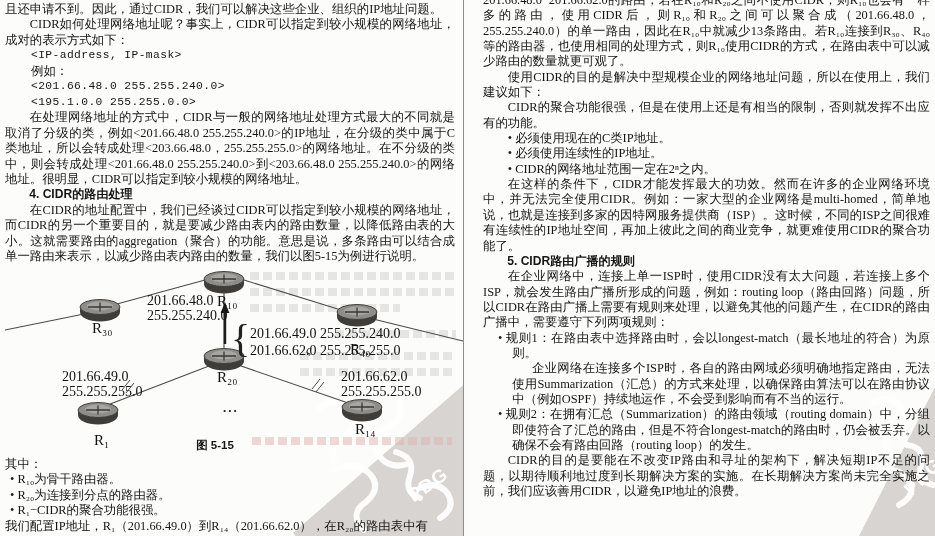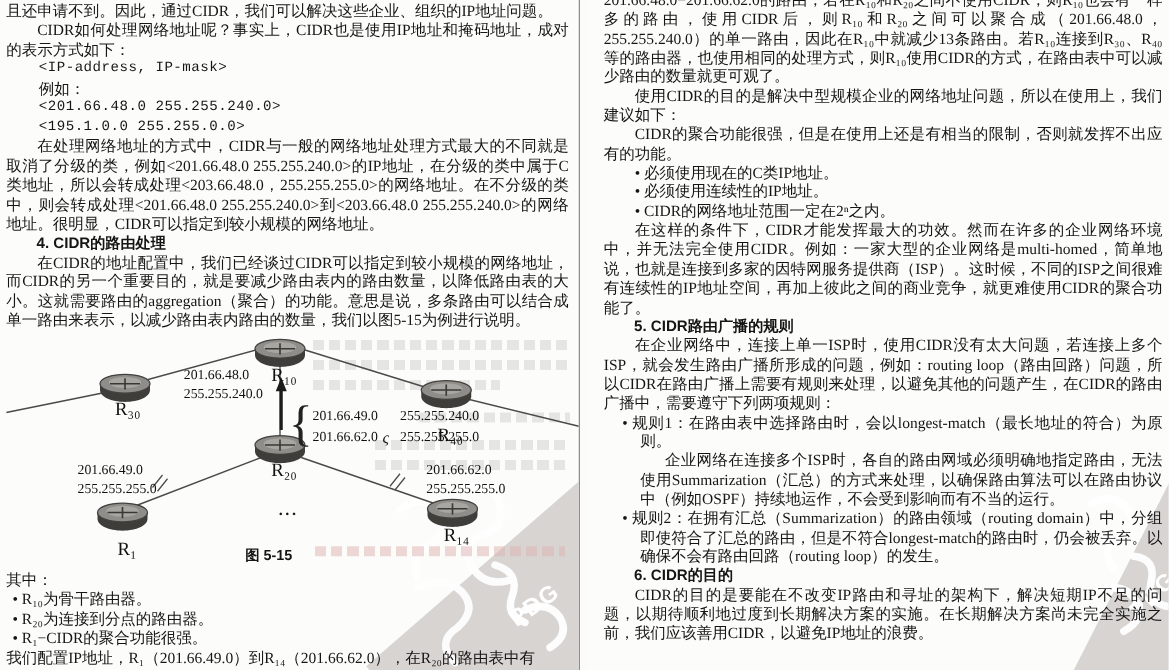--- a/index.html
+++ b/index.html
@@ -17,21 +17,21 @@
   .h-num{font-weight:bold;text-indent:2em;font-family:"Liberation Sans","DejaVu Sans",sans-serif;font-size:12.1px}
   .bullet-l{padding-left:5px}
   .bullet-r{padding-left:2em}
   .rule{padding-left:2.35em;text-indent:-1.15em}
   .subpara{padding-left:2.35em;text-indent:1.6em}
   
   .figure{position:relative;height:190px;margin:1px 0;text-align:left;z-index:2}
   .fig-svg{position:absolute;left:0;top:0}
   .router{position:absolute;width:44px;height:26px}
   .rlabel{position:absolute;font-size:15px;color:#111;white-space:nowrap}
-  .iplabel{position:absolute;font-size:11px;line-height:15px;color:#111;white-space:nowrap}
+  .iplabel{position:absolute;font-size:14px;line-height:15px;color:#111;white-space:nowrap}
   .iplabel span{display:block}
   .brace{position:absolute;font-size:40px;font-weight:200;color:#222;font-family:"Liberation Serif",serif;line-height:40px}
   .tilde{position:absolute;font-size:13px;color:#222;font-style:italic}
   .dots{position:absolute;font-size:13px;font-weight:bold;letter-spacing:2px}
   .caption{position:absolute;font-weight:bold;font-size:11.5px;font-family:"Liberation Sans","DejaVu Sans",sans-serif}
   
   .bleed{position:absolute;height:8px;opacity:.35;filter:blur(.4px);z-index:1;
          background:repeating-linear-gradient(90deg,#bdbdbb 0 9px,transparent 9px 13px)}
   .bleed.pink{background:repeating-linear-gradient(90deg,#e0b4b2 0 9px,transparent 9px 13px);opacity:.5}
   
@@ -60,21 +60,21 @@
   <div class="bleed" style="left:250px;top:272px;width:206px;"></div>
   <div class="bleed" style="left:250px;top:288px;width:206px;"></div>
   <div class="bleed" style="left:250px;top:304px;width:150px;"></div>
   <div class="bleed" style="left:335px;top:330px;width:121px;"></div>
   <div class="bleed" style="left:300px;top:352px;width:156px;"></div>
   <div class="bleed" style="left:300px;top:368px;width:156px;"></div>
   <div class="bleed pink" style="left:252px;top:437px;width:200px;"></div>
 
   <div class="textcol left-text">
     <p>且还申请不到。因此，通过CIDR，我们可以解决这些企业、组织的IP地址问题。</p>
-    <p class="ind">CIDR如何处理网络地址呢？事实上，CIDR也是使用IP地址和掩码地址，成对的表示方式如下：</p>
+    <p class="ind">CIDR如何处理网络地址呢？事实上，CIDR可以指定到较小规模的网络地址，成对的表示方式如下：</p>
     <p class="code">&lt;IP-address, IP-mask&gt;</p>
     <p class="exlabel">例如：</p>
     <p class="code">&lt;201.66.48.0 255.255.240.0&gt;</p>
     <p class="code">&lt;195.1.0.0 255.255.0.0&gt;</p>
     <p class="ind">在处理网络地址的方式中，CIDR与一般的网络地址处理方式最大的不同就是取消了分级的类，例如&lt;201.66.48.0 255.255.240.0&gt;的IP地址，在分级的类中属于C类地址，所以会转成处理&lt;203.66.48.0，255.255.255.0&gt;的网络地址。在不分级的类中，则会转成处理&lt;201.66.48.0 255.255.240.0&gt;到&lt;203.66.48.0 255.255.240.0&gt;的网络地址。很明显，CIDR可以指定到较小规模的网络地址。</p>
     <p class="h-num">4. CIDR的路由处理</p>
     <p class="ind">在CIDR的地址配置中，我们已经谈过CIDR可以指定到较小规模的网络地址，而CIDR的另一个重要目的，就是要减少路由表内的路由数量，以降低路由表的大小。这就需要路由的aggregation（聚合）的功能。意思是说，多条路由可以结合成单一路由来表示，以减少路由表内路由的数量，我们以图5-15为例进行说明。</p>
 
     <div class="figure">
       <svg class="fig-svg" width="464" height="190" viewBox="0 0 464 190">
@@ -206,17 +206,16 @@
     <p class="ind">CIDR的聚合功能很强，但是在使用上还是有相当的限制，否则就发挥不出应有的功能。</p>
     <p class="bullet-r">• 必须使用现在的C类IP地址。</p>
     <p class="bullet-r">• 必须使用连续性的IP地址。</p>
     <p class="bullet-r">• CIDR的网络地址范围一定在2ⁿ之内。</p>
     <p class="ind">在这样的条件下，CIDR才能发挥最大的功效。然而在许多的企业网络环境中，并无法完全使用CIDR。例如：一家大型的企业网络是multi-homed，简单地说，也就是连接到多家的因特网服务提供商（ISP）。这时候，不同的ISP之间很难有连续性的IP地址空间，再加上彼此之间的商业竞争，就更难使用CIDR的聚合功能了。</p>
     <p class="h-num">5. CIDR路由广播的规则</p>
     <p class="ind">在企业网络中，连接上单一ISP时，使用CIDR没有太大问题，若连接上多个ISP，就会发生路由广播所形成的问题，例如：routing loop（路由回路）问题，所以CIDR在路由广播上需要有规则来处理，以避免其他的问题产生，在CIDR的路由广播中，需要遵守下列两项规则：</p>
     <p class="rule">• 规则1：在路由表中选择路由时，会以longest-match（最长地址的符合）为原则。</p>
     <p class="subpara">企业网络在连接多个ISP时，各自的路由网域必须明确地指定路由，无法使用Summarization（汇总）的方式来处理，以确保路由算法可以在路由协议中（例如OSPF）持续地运作，不会受到影响而有不当的运行。</p>
     <p class="rule">• 规则2：在拥有汇总（Summarization）的路由领域（routing domain）中，分组即使符合了汇总的路由，但是不符合longest-match的路由时，仍会被丢弃。以确保不会有路由回路（routing loop）的发生。</p>
-    <p class="h-num">6. CIDR的目的</p>
     <p class="ind">CIDR的目的是要能在不改变IP路由和寻址的架构下，解决短期IP不足的问题，以期待顺利地过度到长期解决方案的实施。在长期解决方案尚未完全实施之前，我们应该善用CIDR，以避免IP地址的浪费。</p>
 
   </div>
 </div>
 
 </body></html>

